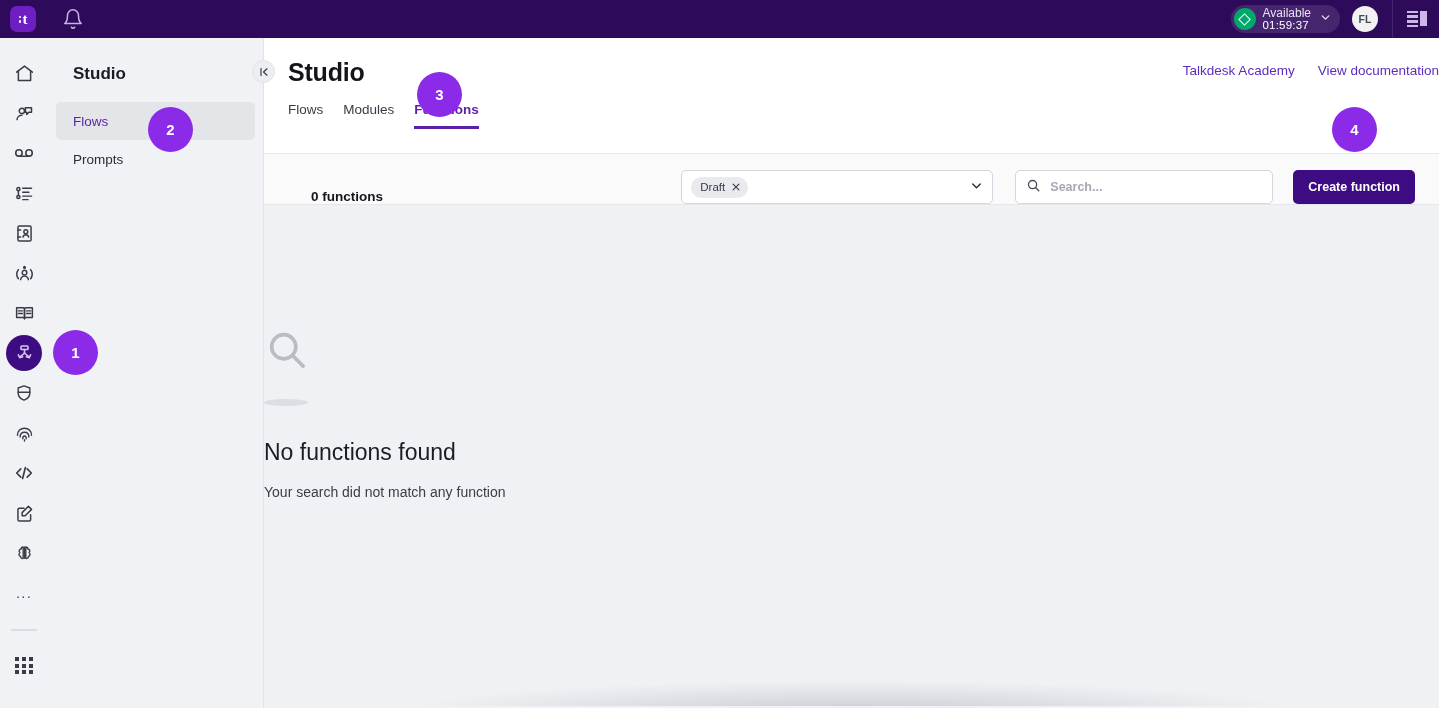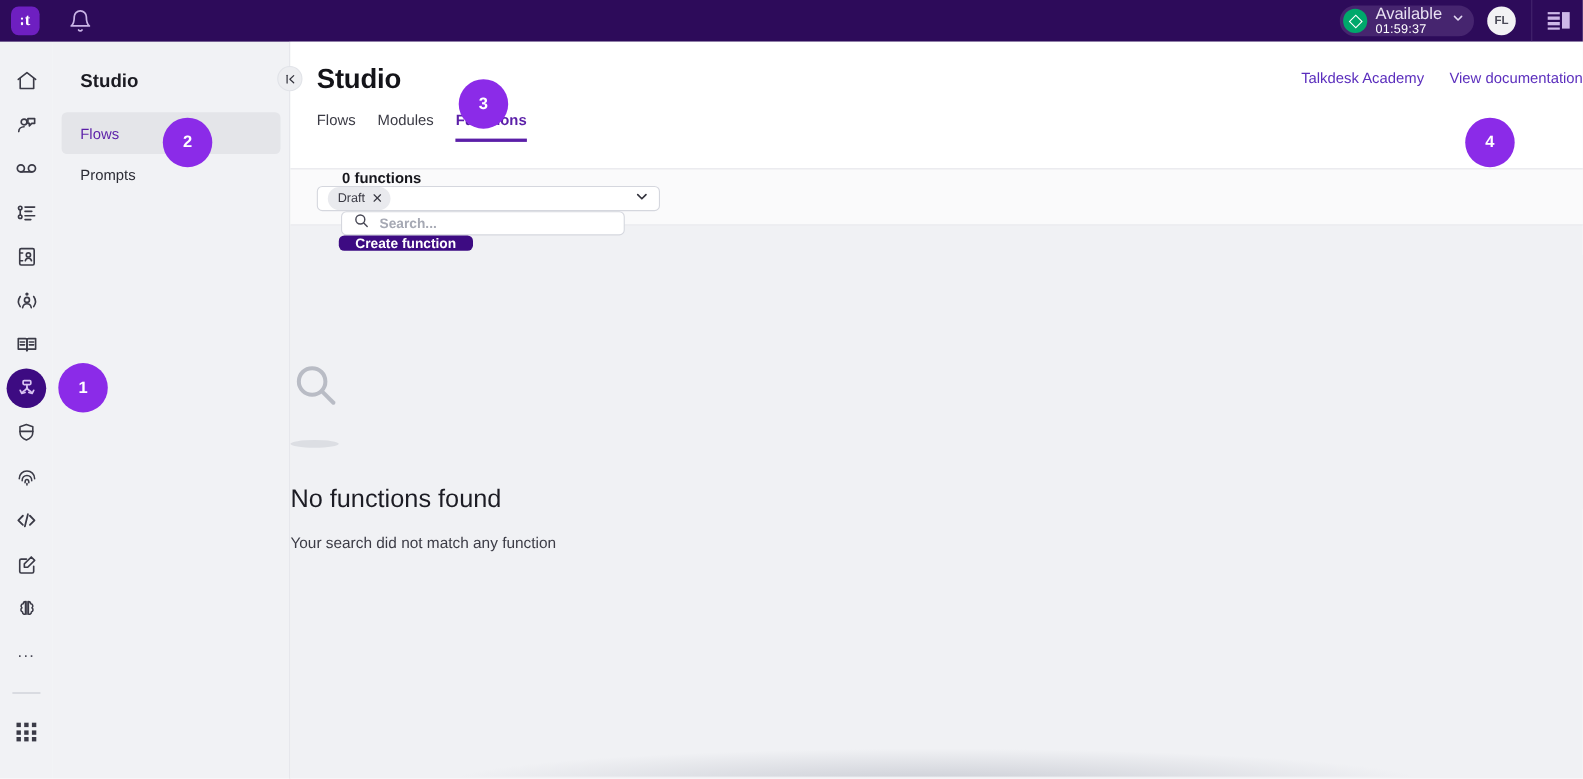--- a/index.html
+++ b/index.html
@@ -32,21 +32,21 @@
   .status-pill {
     height: 28px; background: #46256F; border-radius: 14px;
     display: flex; align-items: center; padding: 0 6px 0 3px; margin-right: 12px; cursor: pointer;
   }
   .status-dot {
     width: 22px; height: 22px; border-radius: 50%; background: #00A86B;
     display: flex; align-items: center; justify-content: center; flex: none;
   }
   .status-diamond { width: 9px; height: 9px; border: 1.6px solid #fff; transform: rotate(45deg); }
   .status-txt { margin-left: 7px; line-height: 1.05; }
-  .status-label { color: #E9E2F3; font-size: 15px; display: block; }
+  .status-label { color: #E9E2F3; font-size: 12px; display: block; }
   .status-time { color: #ffffff; font-size: 11.5px; font-weight: 400; display: block; letter-spacing: .2px; }
   .status-caret { margin-left: 8px; margin-right: 2px; }
 
   .avatar {
     width: 26px; height: 26px; border-radius: 50%; background: #F2F2F4;
     color: #4A4A57; font-size: 10.5px; font-weight: 700;
     display: flex; align-items: center; justify-content: center; margin-right: 14px; cursor: pointer;
   }
   .topbar-sep { width: 1px; height: 38px; background: #44256E; margin-right: 14px; }
   .panel-icon { display: flex; gap: 2px; align-items: center; margin-right: 12px; cursor: pointer; }
@@ -97,21 +97,21 @@
   .helplink { font-size: 13.5px; color: #5B2EBD; cursor: pointer; white-space: nowrap; }
   .tabs { display: flex; gap: 20px; padding-left: 24px; margin-top: 15px; }
   .tab {
     font-size: 13.5px; color: #3A3A44; padding-bottom: 9px; cursor: pointer;
     border-bottom: 3px solid transparent;
   }
   .tab.active { color: #5B1FA8; font-weight: 700; border-bottom-color: #5B1FA8; }
 
   .toolbar {
     height: 52px; background: #FAFAFB; border-top: 1px solid #E5E6EA; border-bottom: 1px solid #E5E6EA;
-    display: flex; align-items: flex-start; padding: 0 24px; position: relative; flex-direction: column;
+    display: flex; align-items: flex-end; padding: 0 24px; position: relative;
   }
   .count { font-size: 13.5px; font-weight: 700; color: #16161C; margin-left: 23px; }
   .toolbar-spacer { flex: 1; }
   .filter-select {
     width: 312px; height: 34px; background: #fff; border: 1px solid #D5D7DE; border-radius: 5px;
     display: flex; align-items: center; padding: 0 8px 0 9px; cursor: pointer;
   }
   .chip {
     background: #E9EAEE; border-radius: 11px; height: 21px; display: flex; align-items: center;
     padding: 0 7px 0 9px; gap: 6px;

